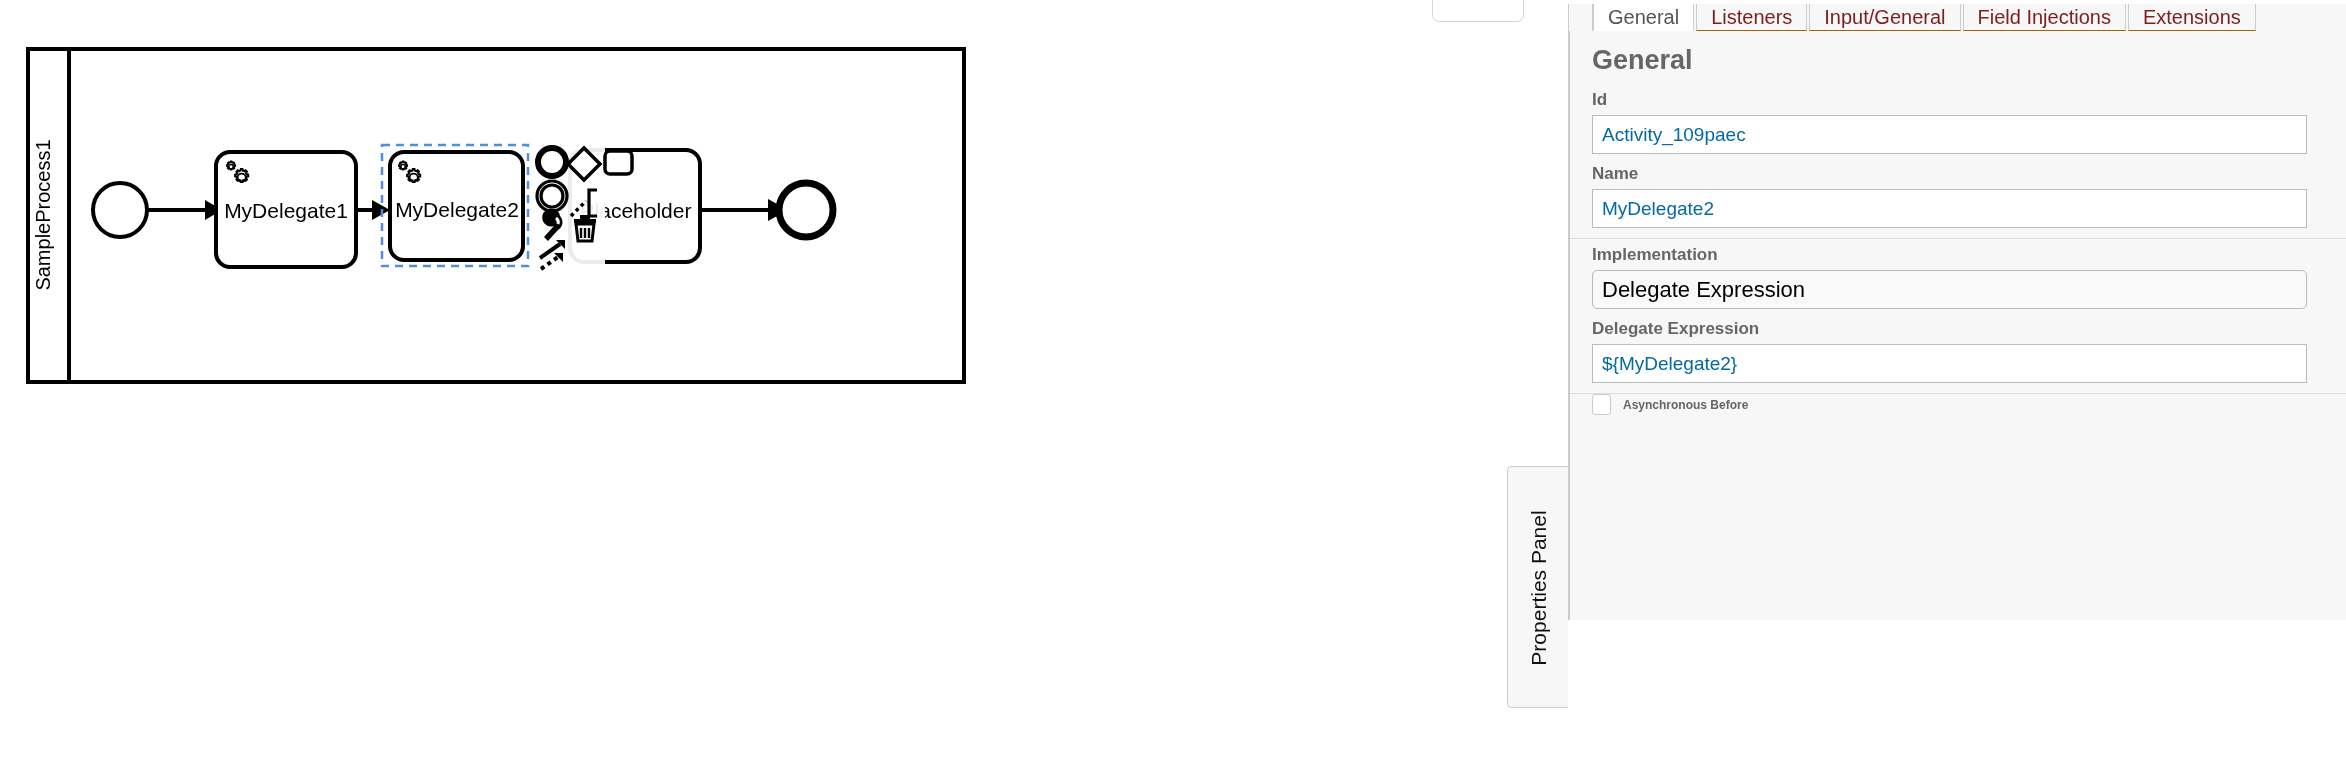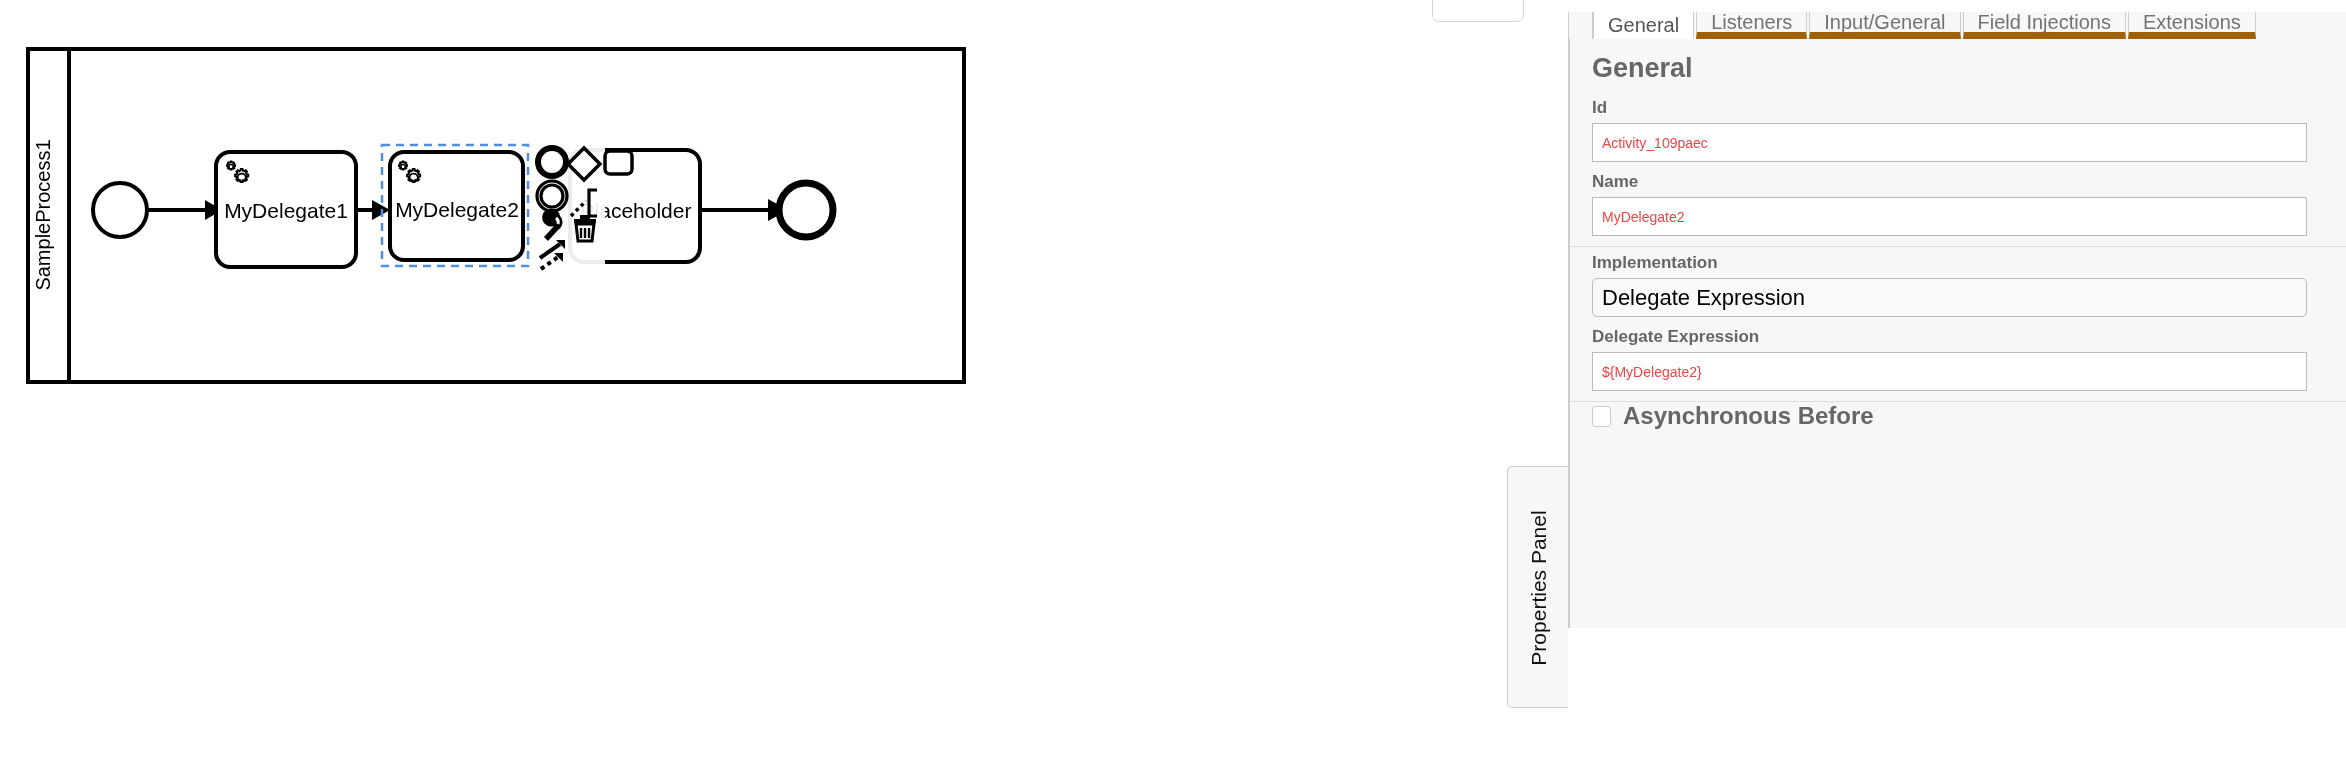--- a/index.html
+++ b/index.html
@@ -25,21 +25,21 @@
     font-family: "Liberation Sans", sans-serif;
     font-size: 20px; fill: #000;
   }
   .task-label-text {
     font-family: "Liberation Sans", sans-serif;
     font-size: 21px; fill: #000;
   }
 
   
   #properties-panel {
-    position: absolute; left: 1568px; top: 12px;
+    position: absolute; left: 1568px; top: 4px;
     width: 778px; height: 616px;
     background: #f7f7f7;
     border-left: 1px solid #cccccc;
     overflow: hidden;
   }
 
   
   #panel-handle {
     position: absolute;
     left: 1507px; top: 466px;
@@ -71,25 +71,25 @@
   .tab-spacer {
     width: 24px; height: 27px;
     border-right: 1px solid #cccccc;
     background: #f7f7f7;
   }
   .tab {
     height: 27px;
     padding: 0 14px;
     display: flex; align-items: center;
     font-size: 20px;
-    color: #737373;
+    color: #7f1d1d;
     background: #f7f7f7;
     border-left: 1px solid #cccccc;
     border-right: 1px solid #cccccc;
-    border-bottom: 7px solid #a16207;
+    border-bottom: 1px solid #a16207;
     white-space: nowrap;
     margin-right: 2px;
   }
   .tab.active {
     background: #ffffff;
     border-bottom: 1px solid #ffffff;
     color: #555555;
   }
 
   
@@ -113,22 +113,22 @@
   .field-label {
     font-size: 17px;
     font-weight: bold;
     color: #666666;
     margin-bottom: 5px;
   }
   .text-input {
     width: 715px; height: 39px;
     background: #ffffff;
     border: 1px solid #bbbbbb;
-    font-size: 14px;
-    color: #ef4444;
+    font-size: 19px;
+    color: #0369a1;
     padding: 0 9px;
     display: flex; align-items: center;
   }
   .select-input {
     width: 715px; height: 39px;
     background: #f9f9f9;
     border: 1px solid #bbbbbb;
     border-radius: 5px;
     font-size: 22px;
     color: #000000;
@@ -141,21 +141,21 @@
   }
   .checkbox-box {
     width: 19px; height: 21px;
     background: #ffffff;
     border: 1px solid #cccccc;
     border-radius: 3px;
     margin-right: 12px;
     flex: none;
   }
   .checkbox-label {
-    font-size: 24px;
+    font-size: 12px;
     font-weight: bold;
     color: #666666;
   }
 
   
   #stray-box {
     position: absolute;
     left: 1432px; top: -28px;
     width: 92px; height: 50px;
     border: 1px solid #d5d5d5;

